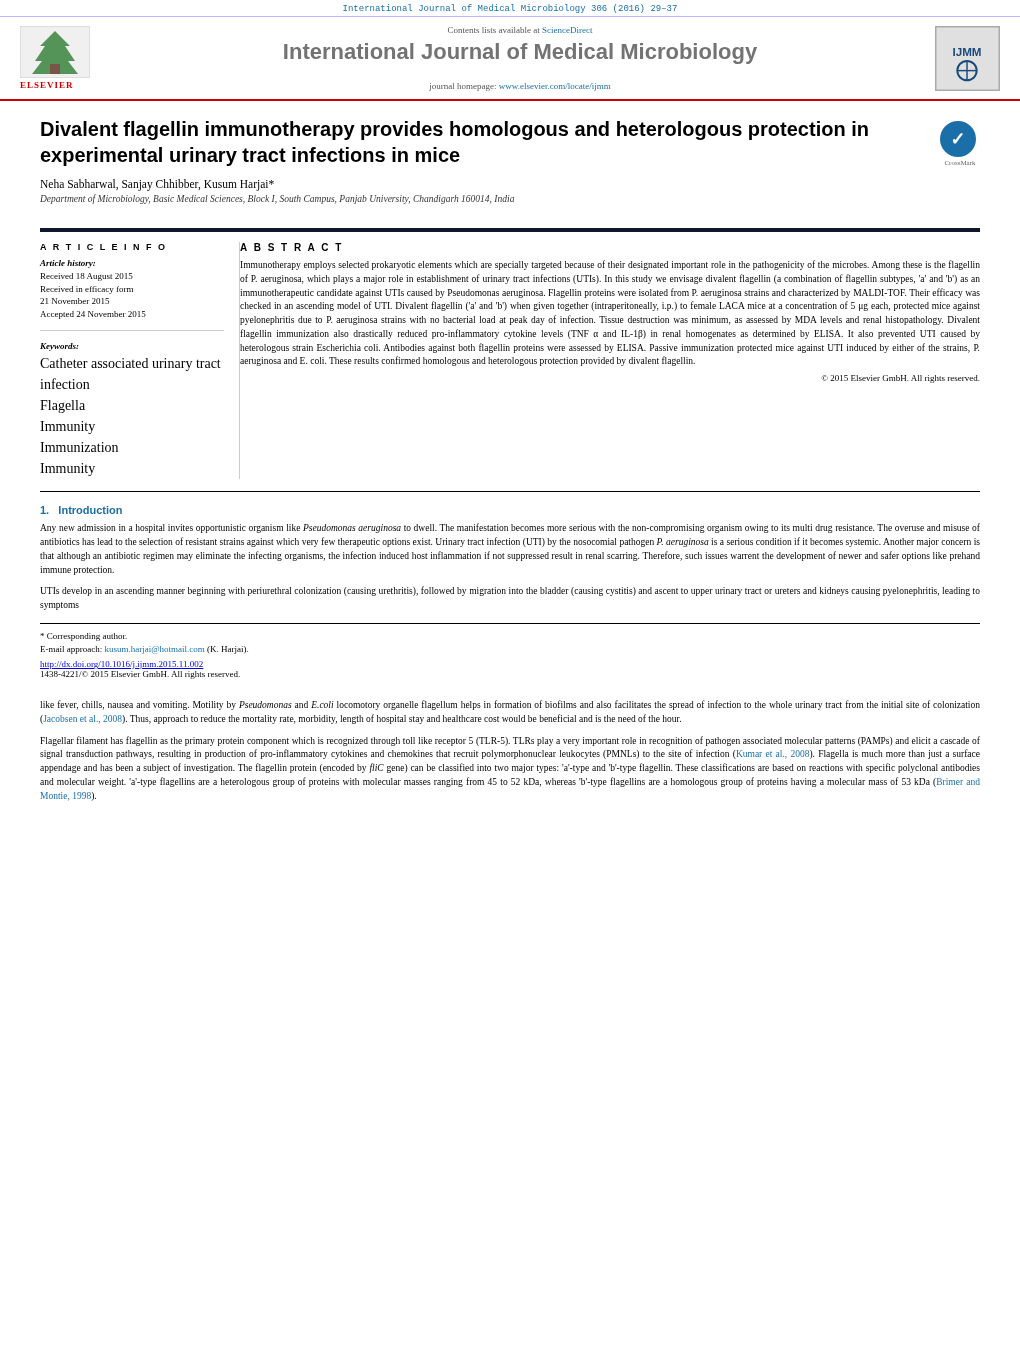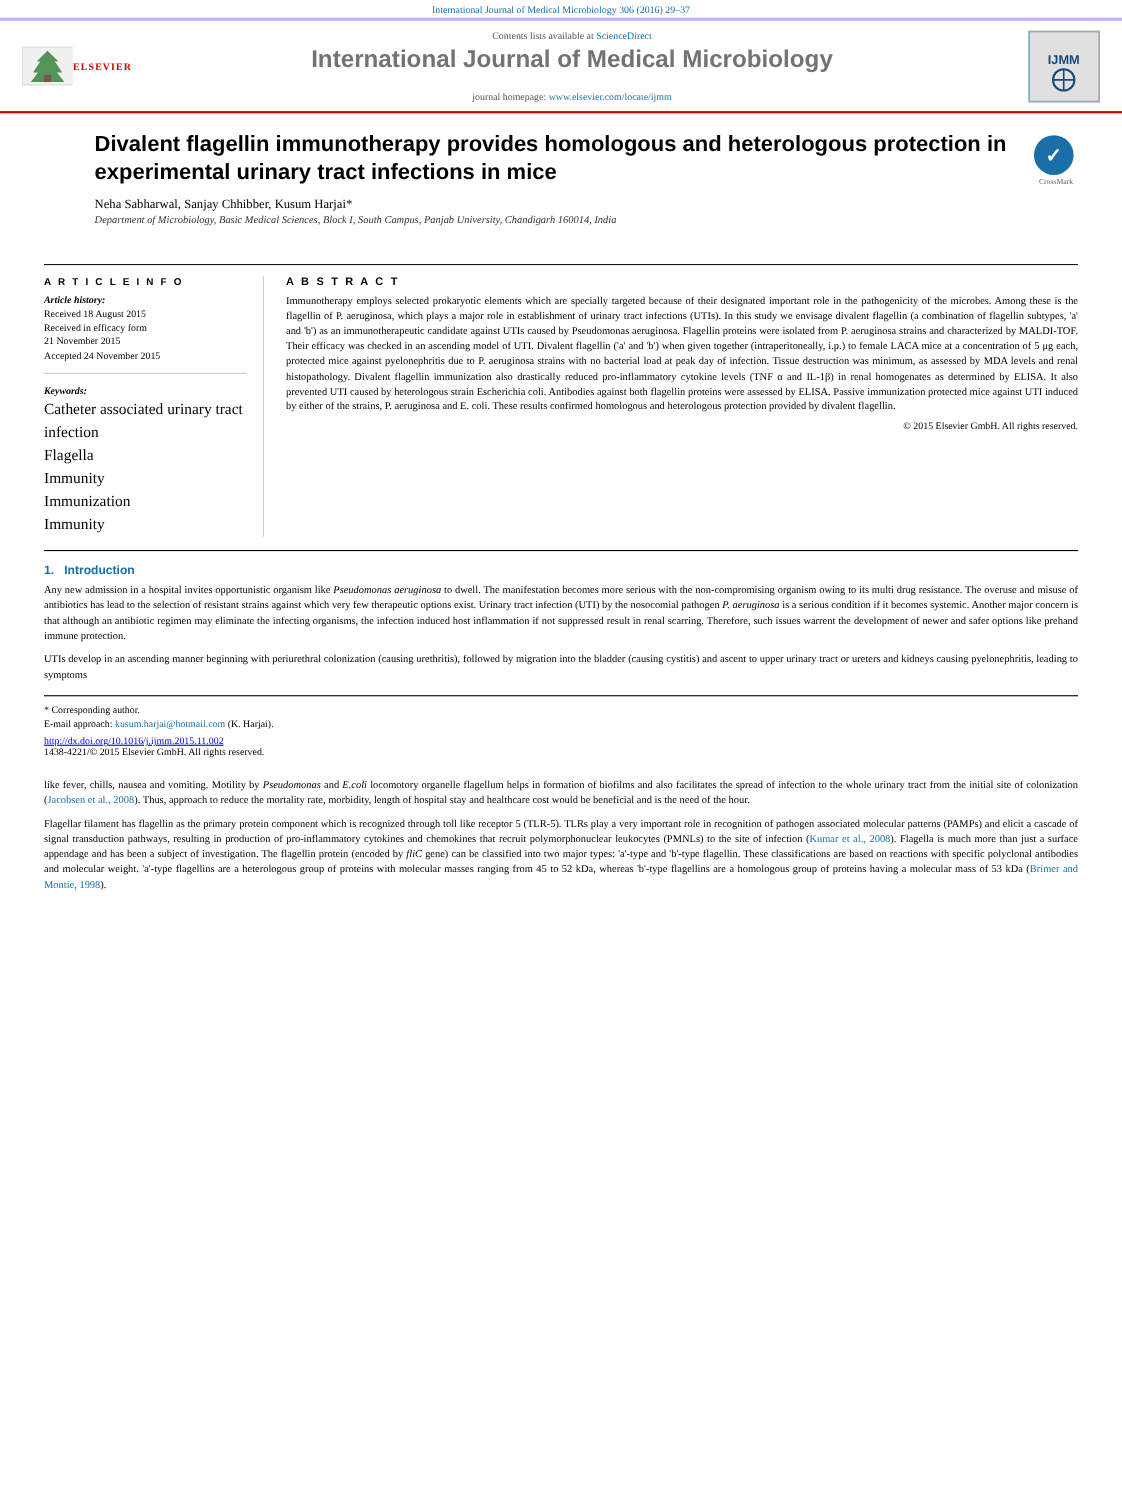--- a/index.html
+++ b/index.html
@@ -16,37 +16,38 @@
       width: 1020px;
       padding: 0;
     }
 
     
     .top-bar {
       text-align: center;
       padding: 4px 0 2px;
       font-size: 9px;
       color: #1a6fa8;
-      border-bottom: 3px solid #c4b5fd;
+      border-bottom: 1px solid #c4b5fd;
+      font-family: Liberation Mono, monospace;
     }
 
     
     .header {
       display: flex;
       align-items: center;
       padding: 8px 20px;
       border-bottom: 2px solid #c00;
     }
     .header-left {
       width: 100px;
     }
     .elsevier-logo {
       display: flex;
-      flex-direction: row;
-      align-items: center;
+      flex-direction: column;
+      align-items: flex-start;
     }
     .elsevier-logo .elsevier-text {
       font-size: 9px;
       font-weight: bold;
       color: #c00;
       letter-spacing: 1px;
       margin-top: 2px;
     }
 
     .header-center {
@@ -103,21 +104,20 @@
     }
 
     
     .title-section {
       display: flex;
       align-items: flex-start;
       margin-bottom: 8px;
     }
     .title-text {
       flex: 1;
-      margin-left: 46px;
     }
     .article-title {
       font-size: 20px;
       font-weight: bold;
       color: #000;
       line-height: 1.3;
       margin-bottom: 10px;
       font-family: Arial, sans-serif;
     }
     .authors {
@@ -145,23 +145,22 @@
       align-items: center;
       justify-content: center;
       color: white;
       font-size: 14px;
       font-weight: bold;
     }
 
     
     .two-col {
       display: flex;
-      gap: 20px;
-      margin-top: 24px;
-      border-top: 1px solid #0f172a;
+      margin-top: 14px;
+      border-top: 4px solid #0f172a;
       padding-top: 10px;
     }
     .left-col {
       width: 200px;
       flex-shrink: 0;
       border-right: 1px solid #ccc;
       padding-right: 15px;
     }
     .right-col {
       flex: 1;

